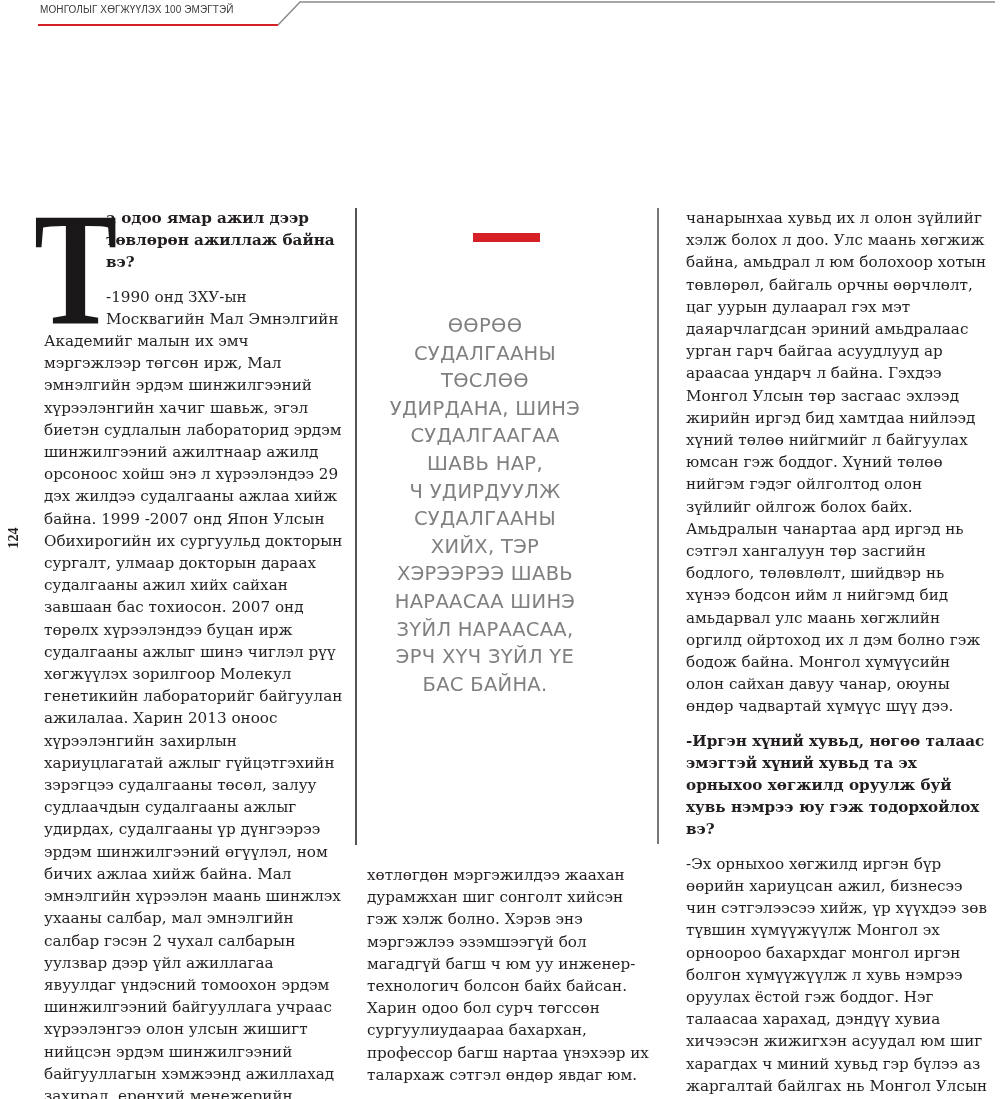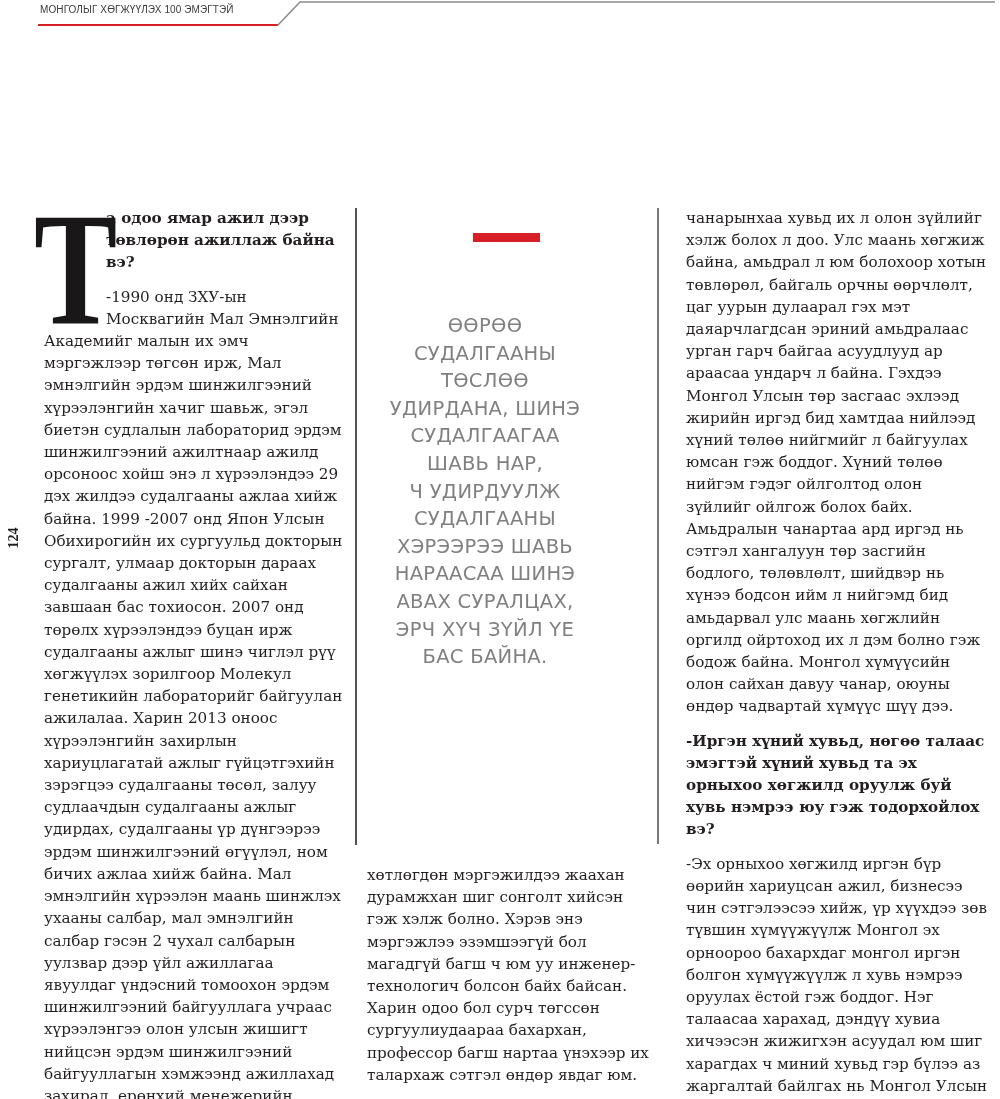--- a/index.html
+++ b/index.html
@@ -64,23 +64,24 @@
 <div class="pull-red"></div>
 <div class="pull">
   <span>ӨӨРӨӨ</span>
   <span>СУДАЛГААНЫ</span>
   <span>ТӨСЛӨӨ</span>
   <span>УДИРДАНА, ШИНЭ</span>
   <span>СУДАЛГААГАА</span>
   <span>ШАВЬ НАР,</span>
   <span>Ч УДИРДУУЛЖ</span>
   <span>СУДАЛГААНЫ</span>
+  <span>ХИЙХ, ТЭР</span>
   <span>ХЭРЭЭРЭЭ  ШАВЬ</span>
   <span>НАРААСАА ШИНЭ</span>
-  <span>АВАХ СУРАЛЦАХ,</span>
+  <span>ЗҮЙЛ НАРААСАА,</span>
   <span>ЭРЧ ХҮЧ ЗҮЙЛ ҮЕ</span>
   <span>БАС БАЙНА.</span>
 </div>
 
 <div class="col col-mid-bottom">
   <p>хөтлөгдөн мэргэжилдээ жаахан дурамжхан шиг сонголт хийсэн гэж хэлж болно. Хэрэв энэ мэргэжлээ эзэмшээгүй бол магадгүй багш ч юм уу инженер-технологич болсон байх байсан. Харин одоо бол сурч төгссөн сургуулиудаараа бахархан, профессор багш нартаа үнэхээр их талархаж сэтгэл өндөр явдаг юм.</p>
   <p class="q">-Монголын хөгжлийг ямар байгаасай гэж та боддог вэ?</p>
 
 </div>
 

